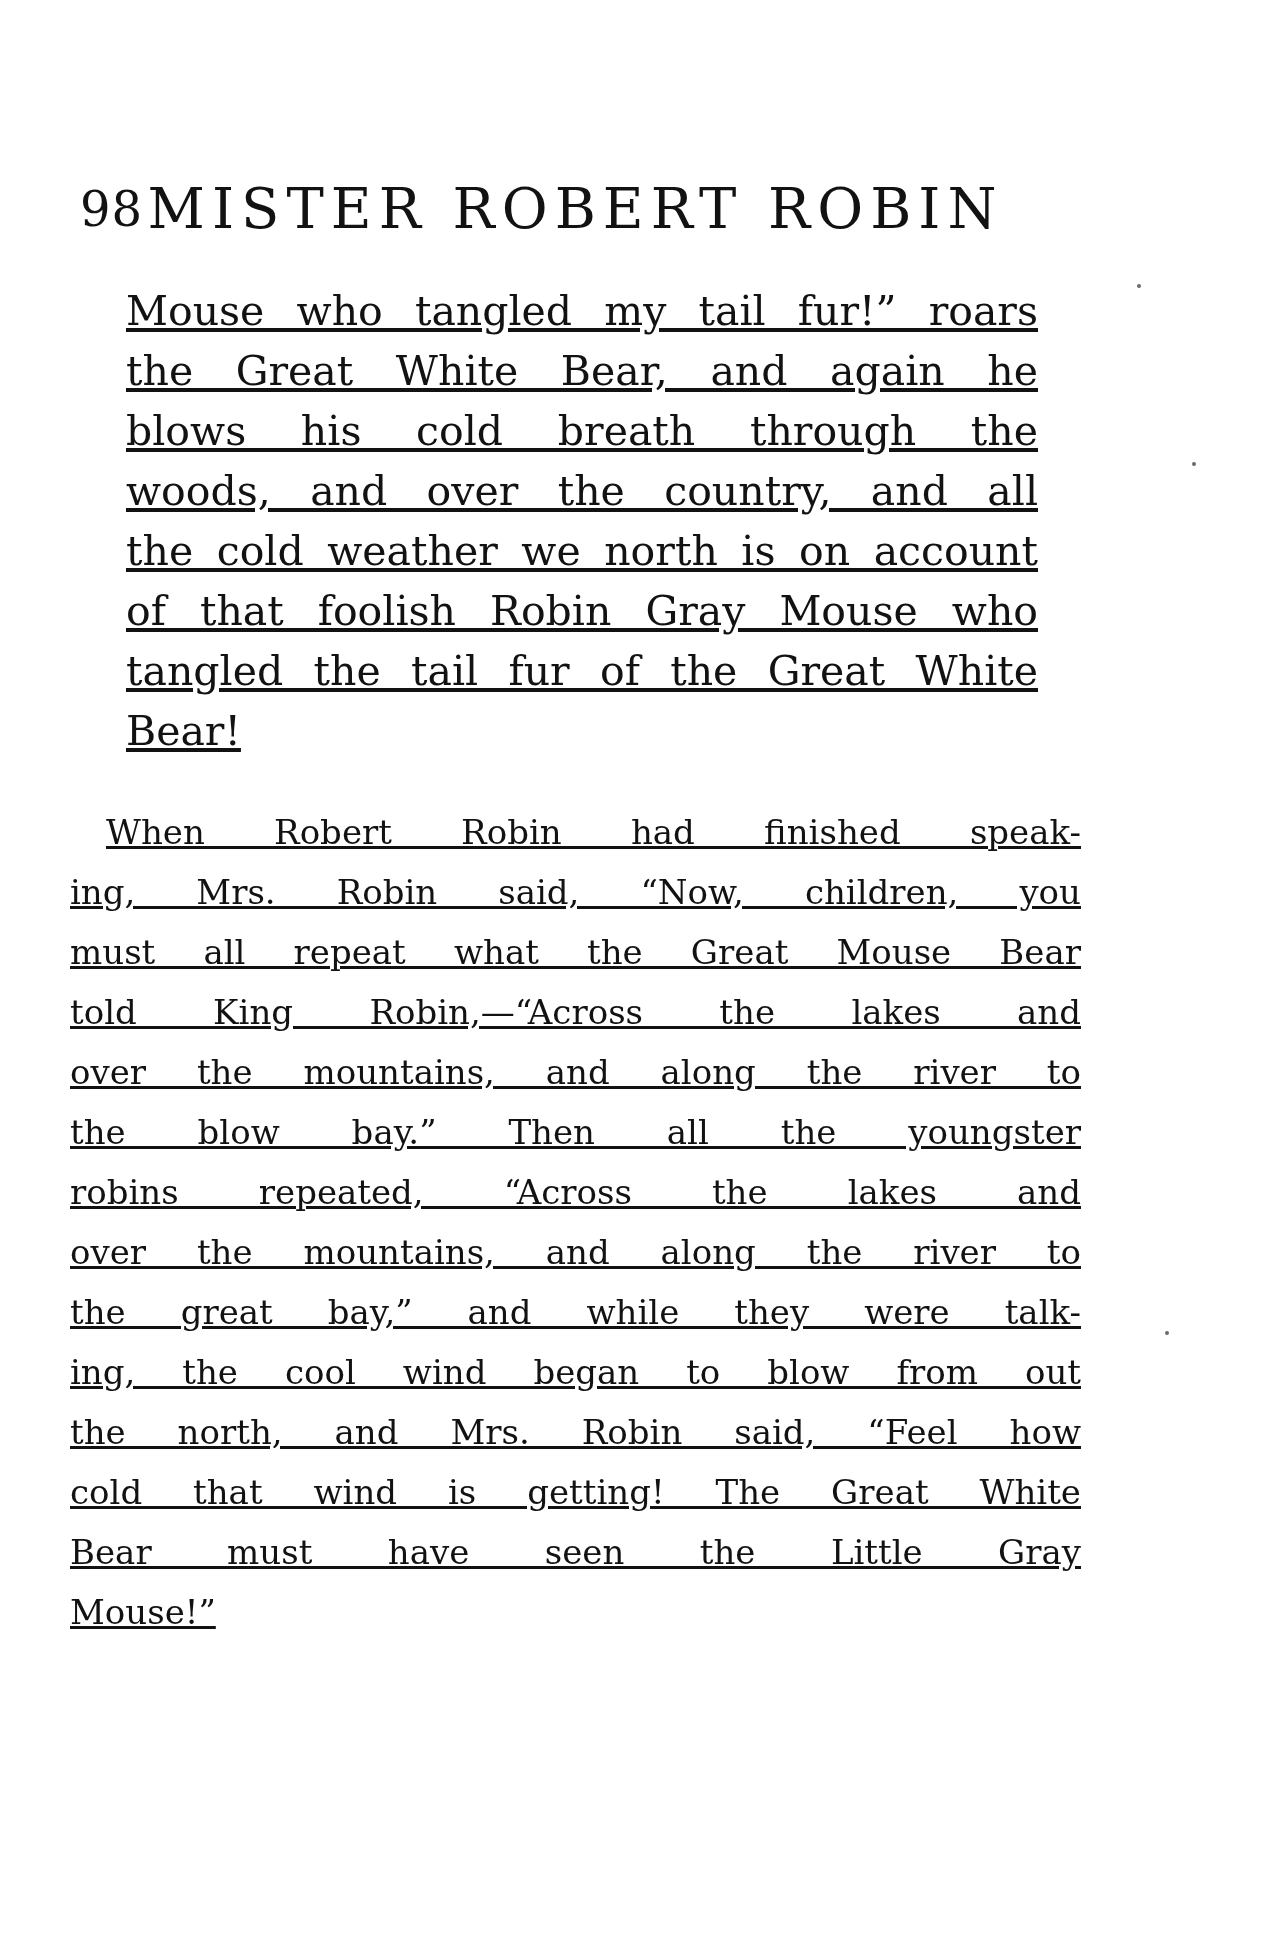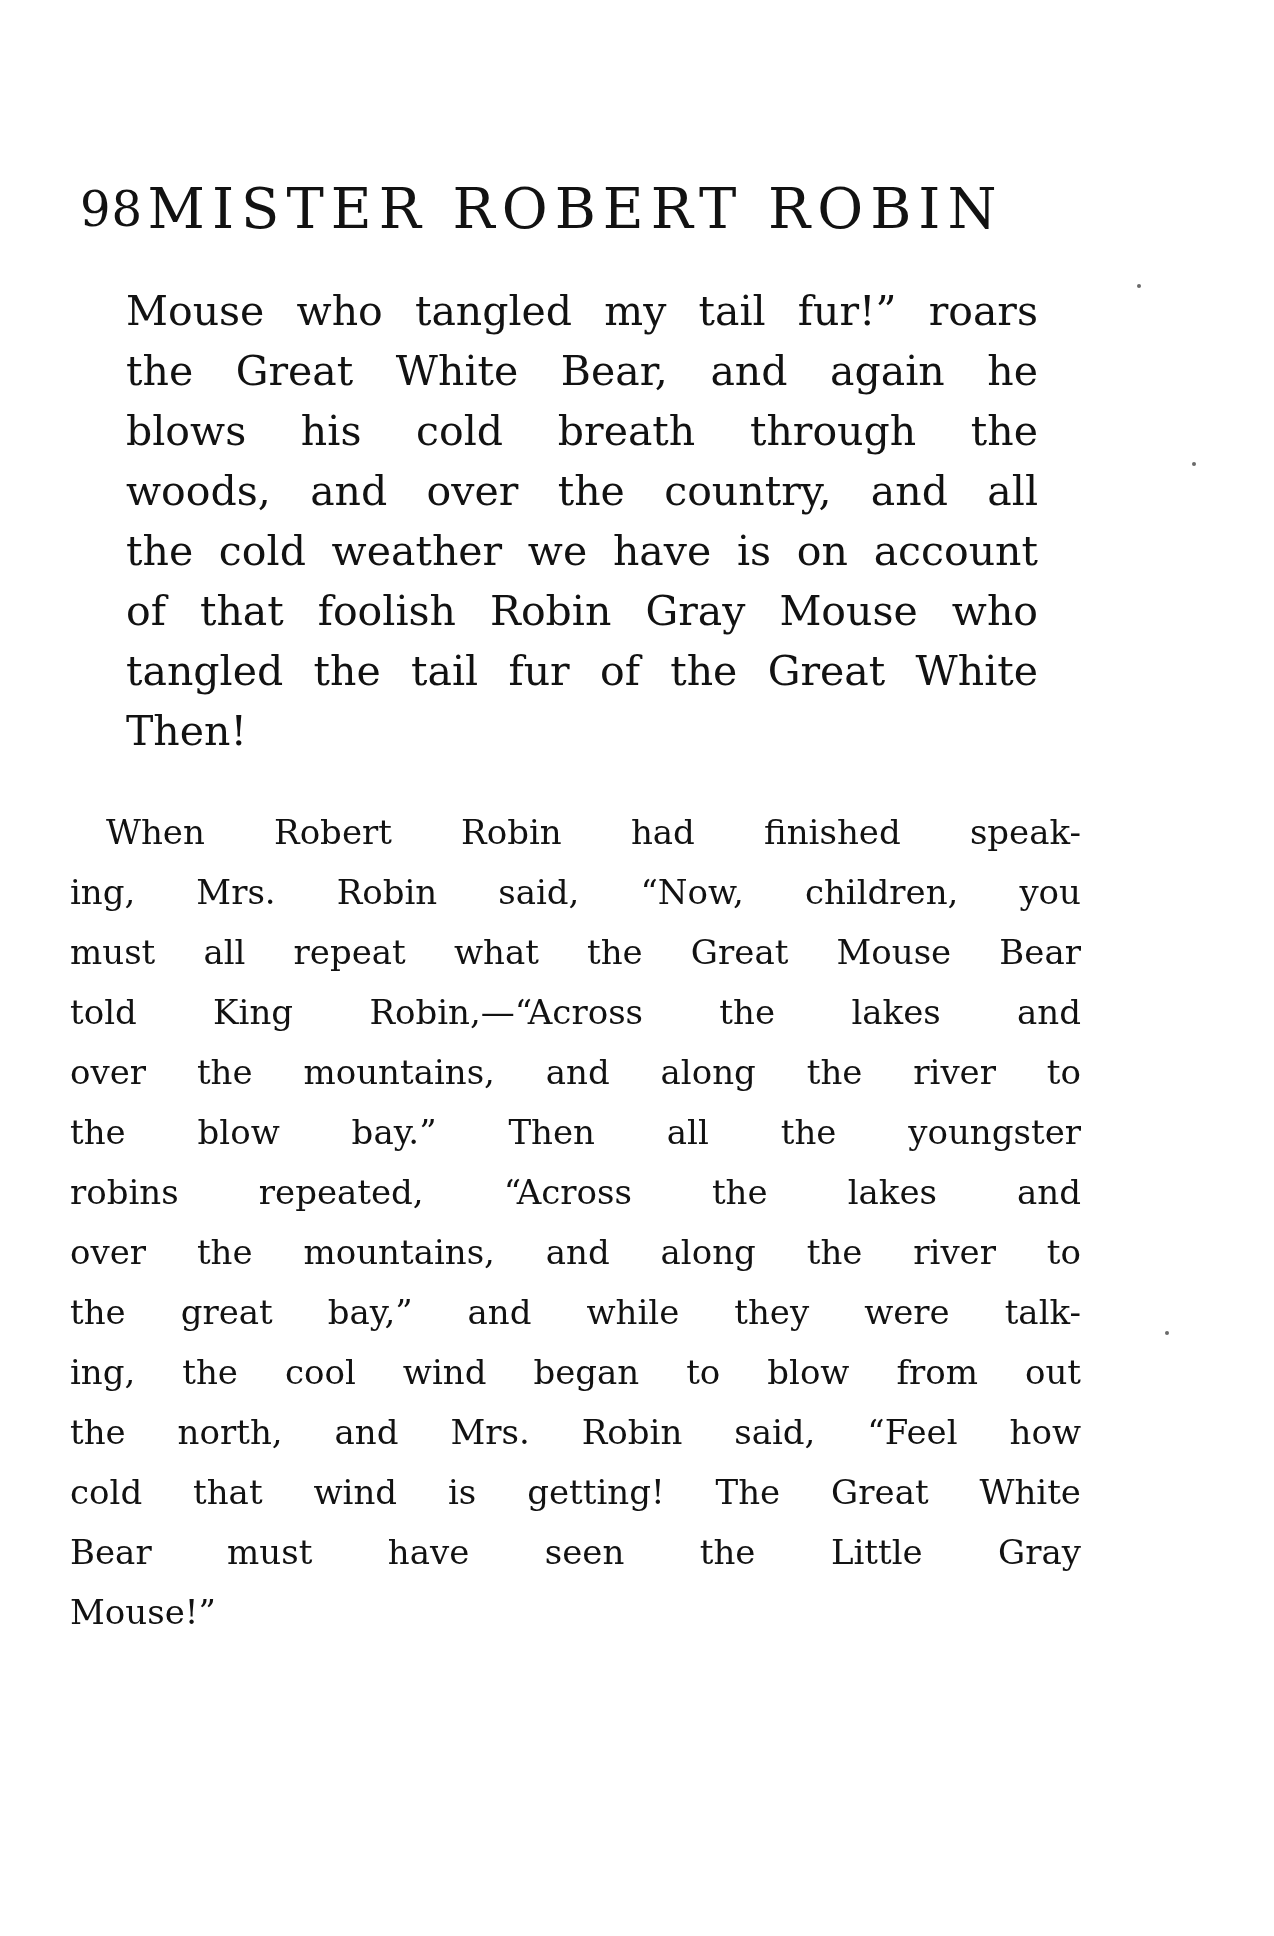--- a/index.html
+++ b/index.html
@@ -63,20 +63,21 @@
     margin-top: 41px;
     width: 1011px;
     font-size: 34px;
     line-height: 60px;
     word-spacing: 2px;
   }
   .tline {
     text-align: justify;
     text-align-last: justify;
     white-space: normal;
+    text-decoration: underline;
   }
   .tline.last {
     text-align-last: left;
   }
   .tline.indent {
     text-indent: 36px;
   }
   .speck {
     position: absolute;
     background: #6a6a6a;
@@ -96,24 +97,24 @@
     <span class="running-title">MISTER ROBERT ROBIN</span>
   </div>
 
   <div class="text-column">
 
     <div class="quote-paragraph">
         <div class="tline">Mouse who tangled my tail fur!” roars</div>
         <div class="tline">the Great White Bear, and again he</div>
         <div class="tline">blows his cold breath through the</div>
         <div class="tline">woods, and over the country, and all</div>
-        <div class="tline">the cold weather we have is on account</div>
+        <div class="tline">the cold weather we north is on account</div>
         <div class="tline">of that foolish Robin Gray Mouse who</div>
         <div class="tline">tangled the tail fur of the Great White</div>
-        <div class="tline last">Then!</div>
+        <div class="tline last">Bear!</div>
       </div>
 
     <div class="main-paragraph">
         <div class="tline indent">When Robert Robin had finished speak-</div>
         <div class="tline">ing, Mrs. Robin said, “Now, children, you</div>
         <div class="tline">must all repeat what the Great Mouse Bear</div>
         <div class="tline">told King Robin,—“Across the lakes and</div>
         <div class="tline">over the mountains, and along the river to</div>
         <div class="tline">the blow bay.” Then all the youngster</div>
         <div class="tline">robins repeated, “Across the lakes and</div>

